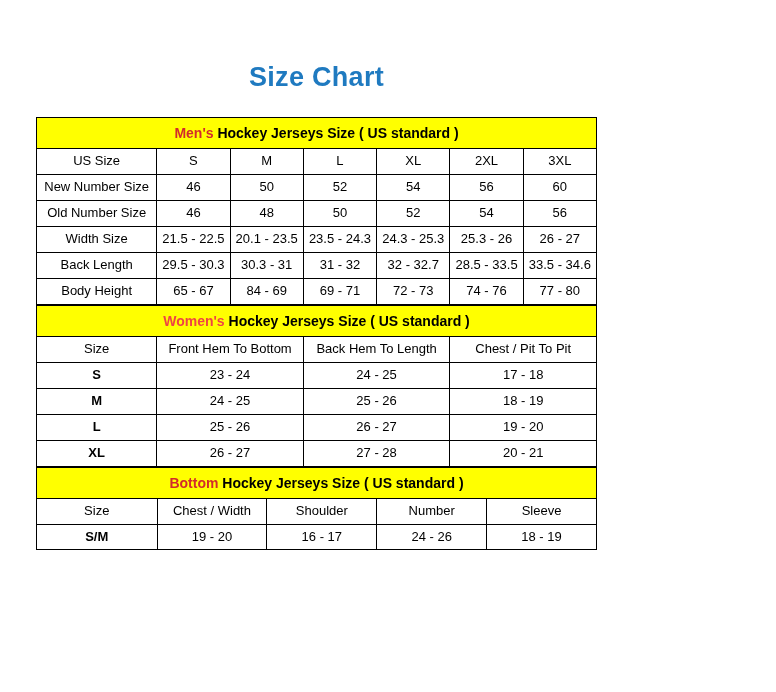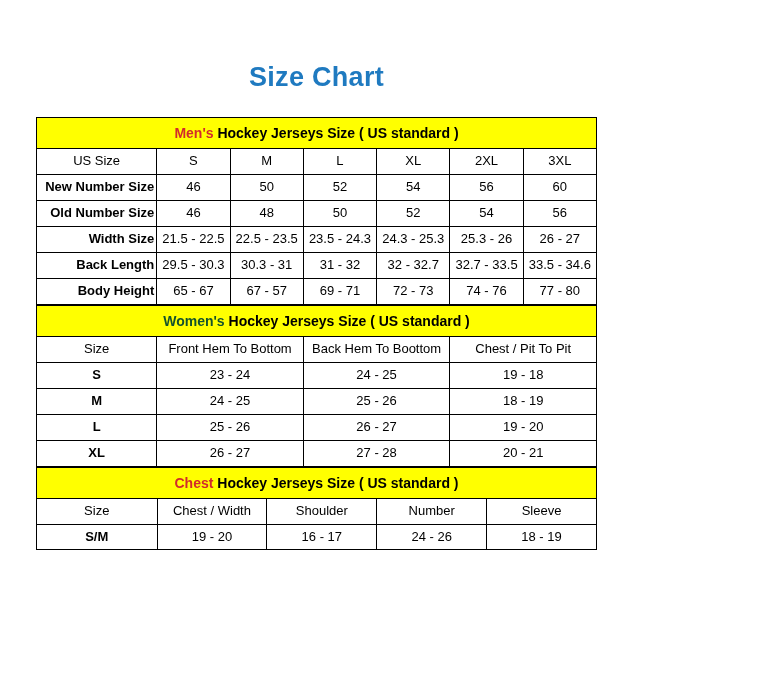--- a/index.html
+++ b/index.html
@@ -45,28 +45,27 @@
     line-height: 1.15;
   }
   .section-head td {
     background: #ffff00;
     font-weight: bold;
     font-size: 14px;
     padding: 7px 2px;
     text-align: center;
   }
   .accent-men { color: #d22b2b; }
-  .accent-women { color: #14532d; }
+  .accent-women { color: #ef4444; }
   .accent-youth { color: #d22b2b; }
   .colhead td {
     font-weight: normal;
   }
   .rowlabel {
-    font-weight: bold;
-    text-align: right;
+    font-weight: normal;
   }
   .rowlabel-bold {
     font-weight: bold;
   }
   
   .men col.c0 { width: 21.5%; }
   .men col.cx { width: 13.1%; }
   
   .women col.c0 { width: 21.5%; }
   .women col.cx { width: 26.2%; }
@@ -120,39 +119,39 @@
           <td>46</td>
           <td>48</td>
           <td>50</td>
           <td>52</td>
           <td>54</td>
           <td>56</td>
         </tr>
         <tr>
           <td class="rowlabel">Width Size</td>
           <td>21.5 - 22.5</td>
-          <td>22.5 - 23.5</td>
+          <td>20.1 - 23.5</td>
           <td>23.5 - 24.3</td>
           <td>24.3 - 25.3</td>
           <td>25.3 - 26</td>
           <td>26 - 27</td>
         </tr>
         <tr>
           <td class="rowlabel">Back Length</td>
           <td>29.5 - 30.3</td>
           <td>30.3 - 31</td>
           <td>31 - 32</td>
           <td>32 - 32.7</td>
-          <td>32.7 - 33.5</td>
+          <td>28.5 - 33.5</td>
           <td>33.5 - 34.6</td>
         </tr>
         <tr>
           <td class="rowlabel">Body Height</td>
           <td>65 - 67</td>
-          <td>67 - 57</td>
+          <td>84 - 69</td>
           <td>69 - 71</td>
           <td>72 - 73</td>
           <td>74 - 76</td>
           <td>77 - 80</td>
         </tr>
       </tbody>
     </table>
 
     <table class="women">
       <colgroup>
@@ -161,28 +160,28 @@
           <col class="cx">
           <col class="cx">
       </colgroup>
       <tbody>
         <tr class="section-head">
           <td colspan="4"><span class="accent-women">Women's</span><span> Hockey Jerseys Size ( US standard )</span></td>
         </tr>
         <tr class="colhead">
           <td>Size</td>
           <td>Front Hem To Bottom</td>
-          <td>Back Hem To Boottom</td>
+          <td>Back Hem To Length</td>
           <td>Chest / Pit To Pit</td>
         </tr>
         <tr>
           <td class="rowlabel-bold">S</td>
           <td>23 - 24</td>
           <td>24 - 25</td>
-          <td>19 - 18</td>
+          <td>17 - 18</td>
         </tr>
         <tr>
           <td class="rowlabel-bold">M</td>
           <td>24 - 25</td>
           <td>25 - 26</td>
           <td>18 - 19</td>
         </tr>
         <tr>
           <td class="rowlabel-bold">L</td>
           <td>25 - 26</td>
@@ -201,21 +200,21 @@
     <table class="youth">
       <colgroup>
         <col class="c0">
           <col class="cx">
           <col class="cx">
           <col class="cx">
           <col class="cx">
       </colgroup>
       <tbody>
         <tr class="section-head">
-          <td colspan="5"><span class="accent-youth">Chest</span><span> Hockey Jerseys Size ( US standard )</span></td>
+          <td colspan="5"><span class="accent-youth">Bottom</span><span> Hockey Jerseys Size ( US standard )</span></td>
         </tr>
         <tr class="colhead">
           <td>Size</td>
           <td>Chest / Width</td>
           <td>Shoulder</td>
           <td>Number</td>
           <td>Sleeve</td>
         </tr>
         <tr>
           <td class="rowlabel-bold">S/M</td>

